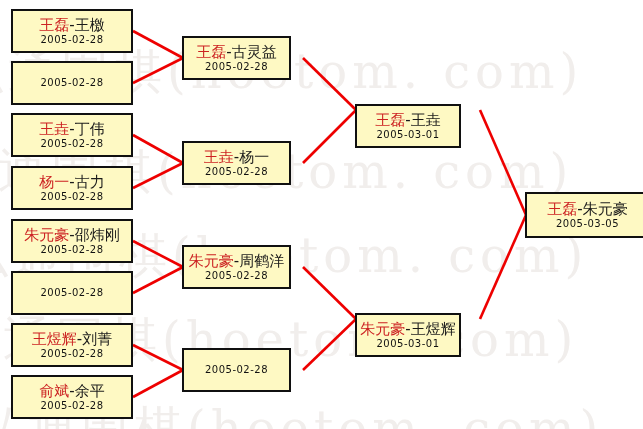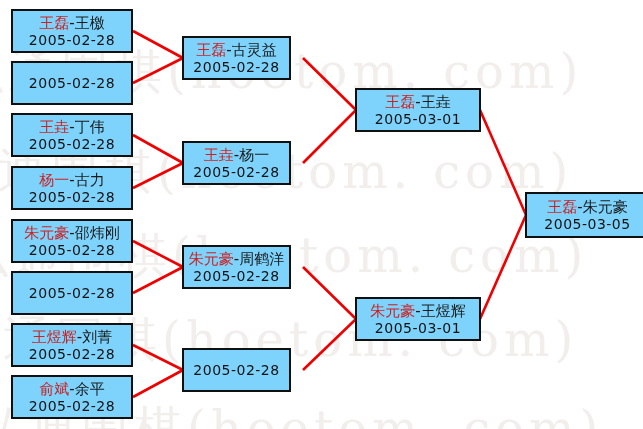--- a/index.html
+++ b/index.html
@@ -26,33 +26,33 @@
     position:absolute;left:0;top:0;z-index:1;
     pointer-events:none;
   }
   #wires line{stroke:#ee0000;stroke-width:2.6;}
   
   .box{
     position:absolute;
     box-sizing:border-box;
     height:44px;
     border:2px solid #101010;
-    background:#7dd3fc;
+    background:#fef9c3;
     z-index:2;
     display:flex;flex-direction:column;
     align-items:center;justify-content:center;
     text-align:center;
     line-height:1.2;
   }
   .box .names{font-size:15px;color:#1a1a1a;white-space:nowrap;}
   .box .names .p1{color:#cc2222;}
-  .box .date{font-size:14px;color:#111111;letter-spacing:0.5px;white-space:nowrap;}
+  .box .date{font-size:10px;color:#111111;letter-spacing:0.5px;white-space:nowrap;}
   .r16{left:11px;width:122px;}
   .qf {left:182px;width:109px;}
-  .sf {left:355px;width:126px;}
+  .sf {left:355px;width:106px;margin-top:16px;}
   .fin{left:525px;width:125px;height:46px;}
 </style>
 </head>
 <body>
 
 <div id="stage">
 
   <div class="wm" style="left:-45px;top:40px;">弘通围棋(hoetom. com)</div>
   <div class="wm" style="left:-55px;top:140px;">弘通围棋(hoetom. com)</div>
   <div class="wm" style="left:-40px;top:224px;">弘通围棋(hoetom. com)</div>

